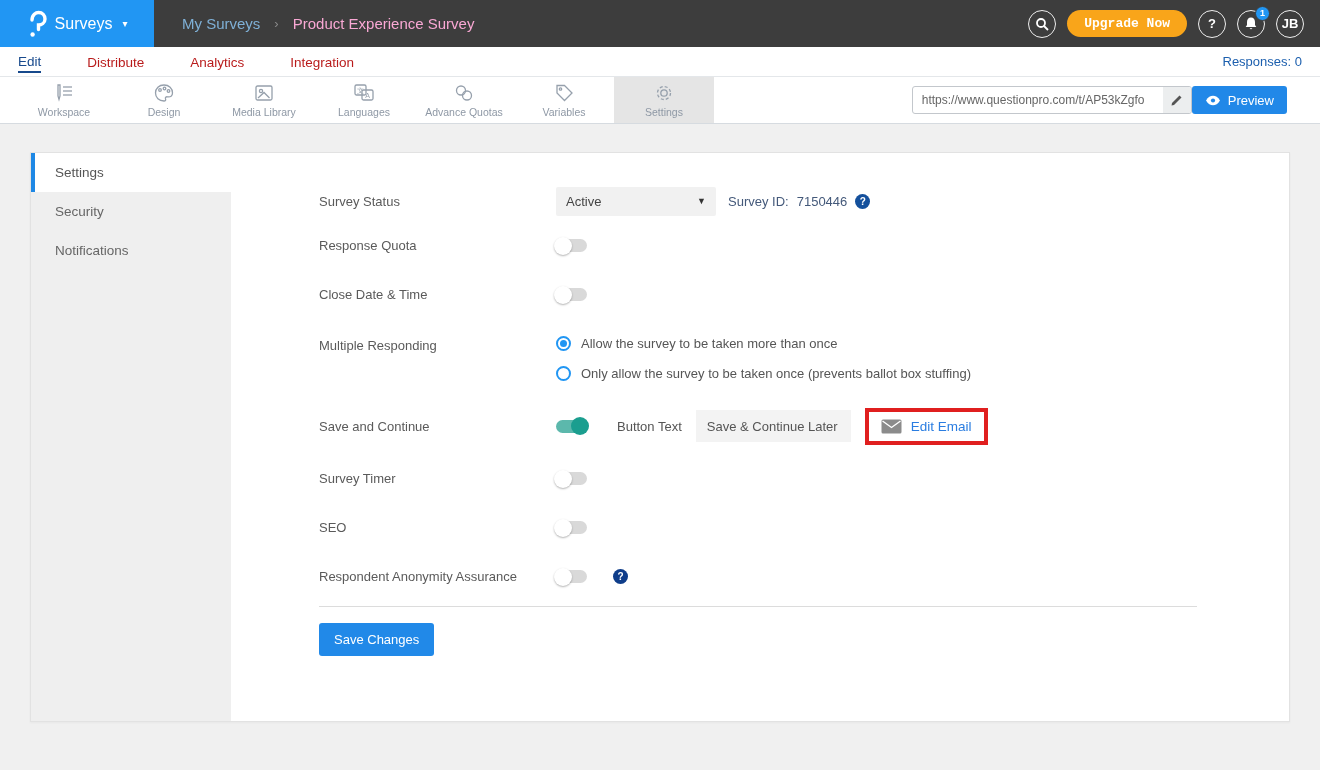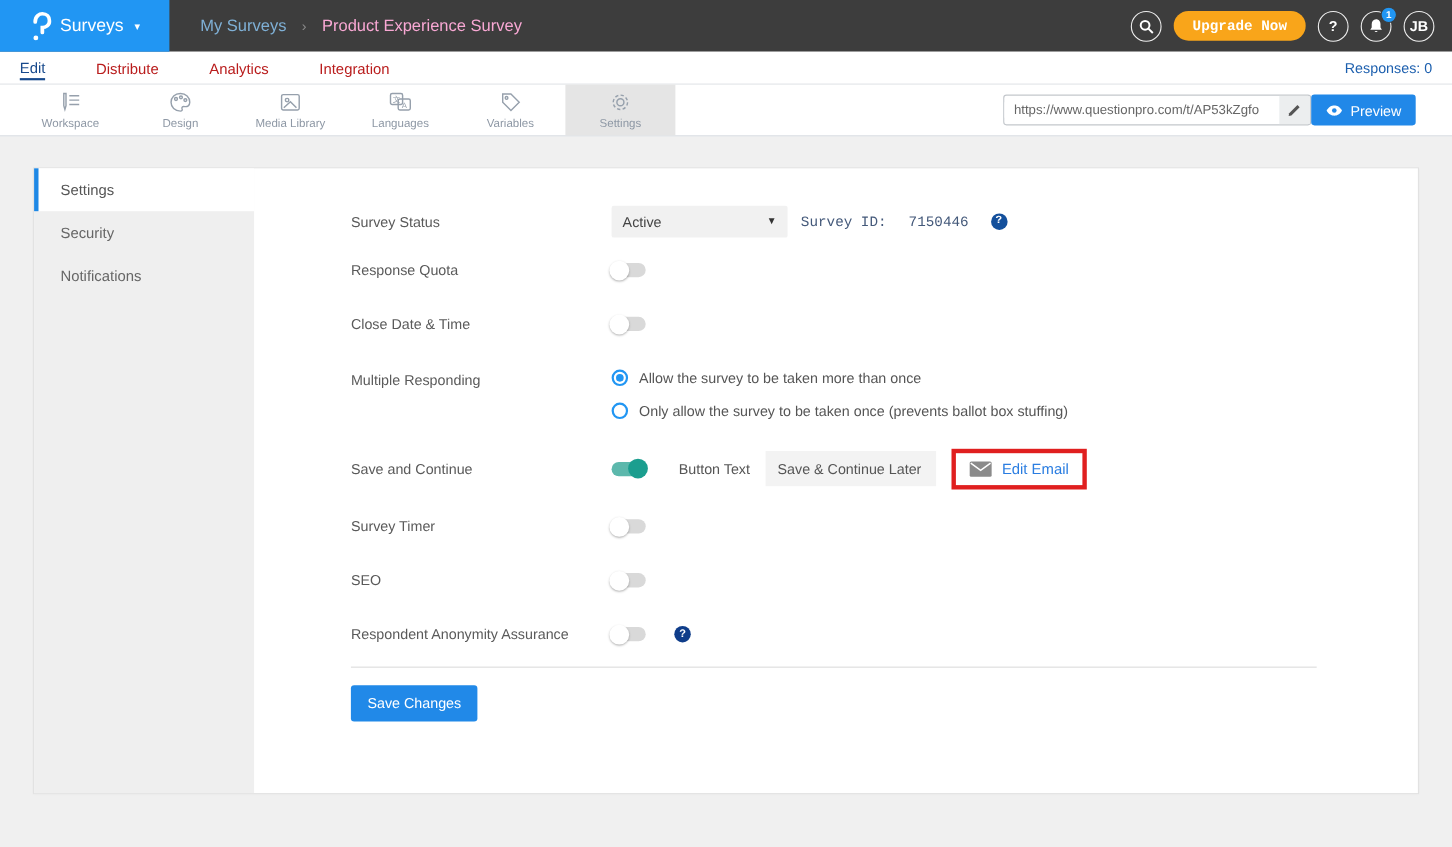--- a/index.html
+++ b/index.html
@@ -61,21 +61,21 @@
     font-size:13.5px; color:#666; cursor:pointer; }
   .side-item.active { background:#fff; border-left:4px solid #1e88e5; padding-left:20px; color:#555; }
 
   .content { flex:1; padding:33px 92px 0 88px; }
   .form-row { display:flex; align-items:center; }
   .row-label { width:237px; flex:none; font-size:13px; color:#5a5a5a; }
 
   .dropdown { width:160px; height:29px; background:#f1f1f1; border-radius:2px; display:flex;
     align-items:center; padding:0 10px; font-size:13px; color:#444; cursor:pointer; }
   .dd-caret { margin-left:auto; font-size:9px; color:#333; }
-  .survey-id-wrap { display:flex; gap:20px; margin-left:12px;font-family:Liberation Mono, monospace; }
+  .survey-id-wrap { display:flex; gap:8px; margin-left:12px; }
   .sid-label, .sid-value { font-size:13px; color:#44597a; }
   .qmark { width:15px; height:15px; border-radius:50%; background:#14509c; color:#fff;
     font-size:10px; font-weight:bold; display:flex; align-items:center; justify-content:center;
     cursor:pointer; }
 
   .toggle { width:31px; height:13px; border-radius:7px; position:relative; cursor:pointer; flex:none; }
   .toggle.off { background:#d9d9d9; }
   .toggle.off .knob { left:-2px; background:#fff; box-shadow:0 1px 2px rgba(0,0,0,.3); }
   .toggle.on { background:#5cb8ac; }
   .toggle.on .knob { right:-2px; background:#1b9e8f; }
@@ -179,20 +179,27 @@
     <span class="tool-label">Media Library</span>
   </div>
   <div class="tool-item">
     <svg width="24" height="20" viewBox="0 0 24 20">
       <rect x="3" y="2" width="11" height="10" rx="1.5"></rect>
       <rect x="10" y="7" width="11" height="10" rx="1.5"></rect>
       <text x="8.5" y="9.5" font-size="7" fill="#96a0ac" stroke="none" text-anchor="middle">文</text>
       <text x="15.5" y="14.8" font-size="7" fill="#96a0ac" stroke="none" text-anchor="middle">A</text>
     </svg>
     <span class="tool-label">Languages</span>
+  </div>
+  <div class="tool-item">
+    <svg width="22" height="20" viewBox="0 0 22 20">
+      <circle cx="8" cy="7.5" r="4.5"></circle>
+        <circle cx="14" cy="12.5" r="4.5"></circle>
+    </svg>
+    <span class="tool-label">Advance Quotas</span>
   </div>
   <div class="tool-item">
     <svg width="22" height="20" viewBox="0 0 22 20">
       <path d="M11.5 2.5 L19 10 L11.5 17.5 L4 10 L4 2.5 Z"></path>
       <circle cx="7.5" cy="6" r="1.2"></circle>
     </svg>
     <span class="tool-label">Variables</span>
   </div>
   <div class="tool-item selected">
     <svg width="22" height="20" viewBox="0 0 22 20">

